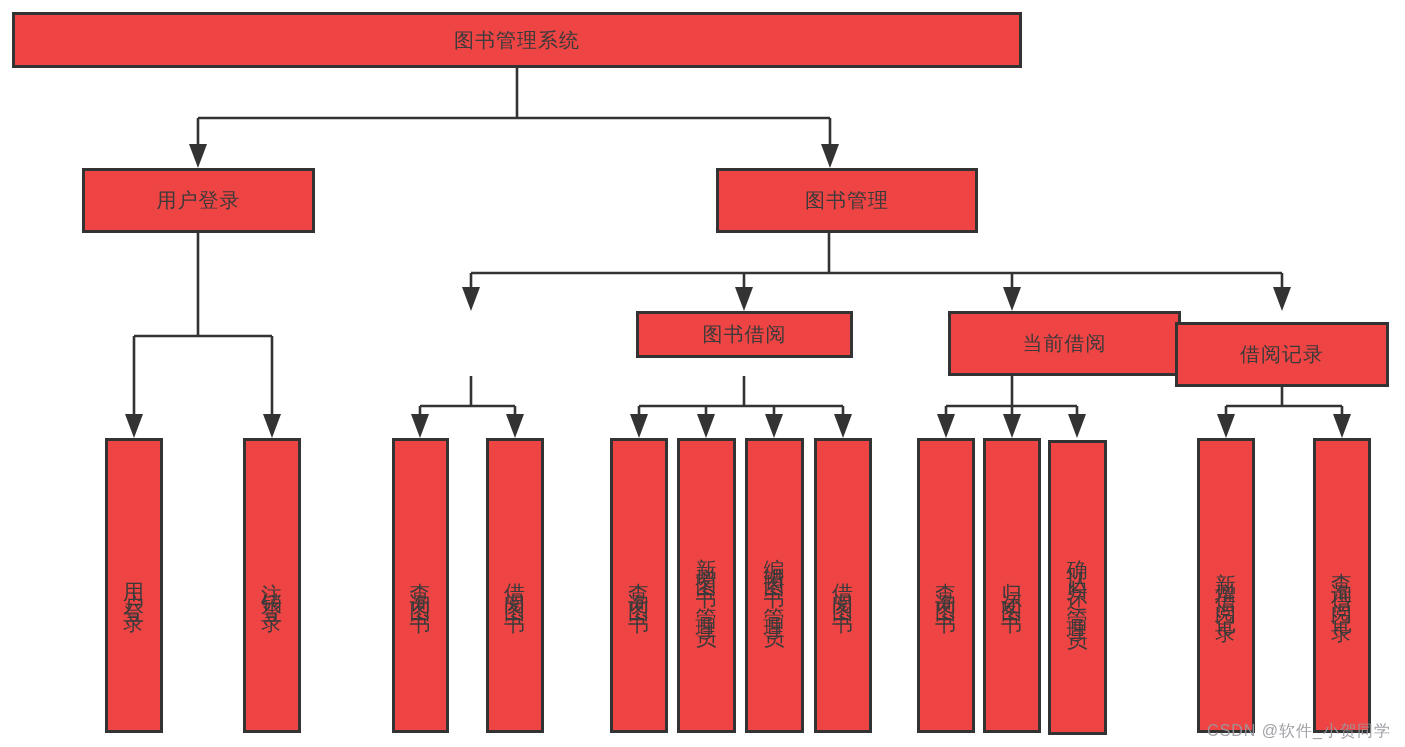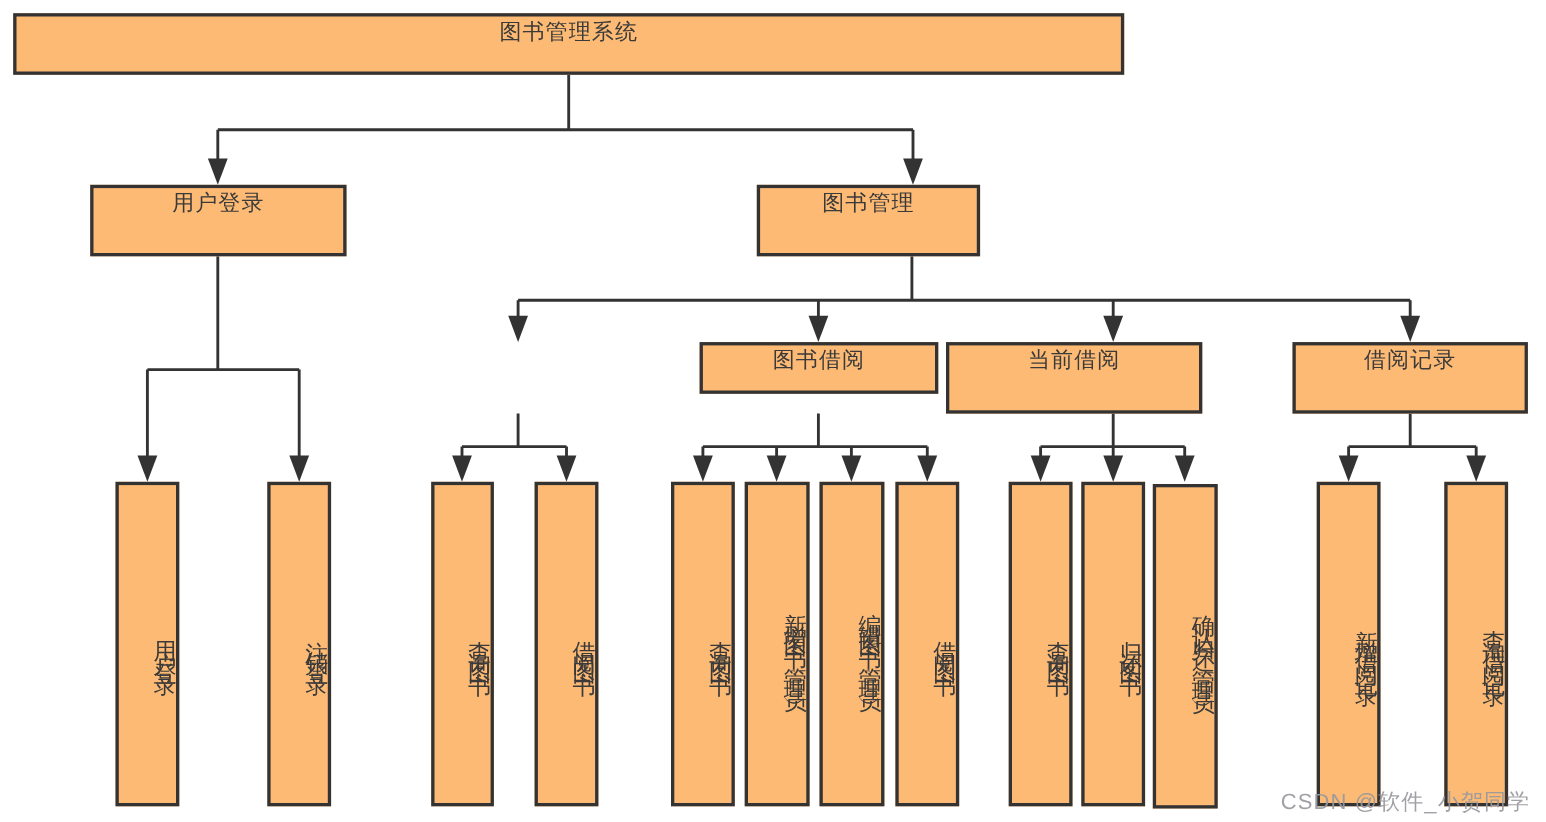--- a/index.html
+++ b/index.html
@@ -3,33 +3,33 @@
 <meta charset="utf-8">
 <style>
   html,body{margin:0;padding:0;}
   body{
     width:1405px;height:747px;overflow:hidden;background:#ffffff;
     font-family:"Liberation Sans","DejaVu Sans",sans-serif;
   }
   .stage{position:relative;width:1405px;height:747px;background:#ffffff;}
   svg.wires{position:absolute;left:0;top:0;z-index:1;}
   .node{
-    position:absolute;box-sizing:border-box;background:#fdba74;
+    position:absolute;box-sizing:border-box;background:#ef4444;
     border:3px solid #333333;color:#3a3a3a;
-    display:flex;justify-content:center;
+    display:flex;align-items:center;justify-content:center;
     z-index:2;
   }
   .hnode{font-size:20px;letter-spacing:1px;white-space:nowrap;}
   .leaf{
     writing-mode:vertical-rl;text-orientation:mixed;
     font-size:21px;letter-spacing:10px;line-height:1;
   }
   .watermark{
     position:absolute;right:14px;bottom:5px;z-index:3;
-    font-size:20px;color:rgba(152,152,158,0.92);letter-spacing:1px;
+    font-size:16px;color:rgba(152,152,158,0.92);letter-spacing:1px;
     white-space:nowrap;
   }
 </style>
 </head>
 <body>
 
 <div class="stage">
 
   <svg class="wires" width="1405" height="747" viewBox="0 0 1405 747">
     <g stroke="#333333" stroke-width="2.6" fill="none">
@@ -71,31 +71,31 @@
     </g>
   </svg>
 
   <div class="node hnode" style="left:12px;top:12px;width:1010px;height:56px">
     <span>图书管理系统</span>
   </div>
 
   <div class="node hnode" style="left:82px;top:168px;width:233px;height:65px">
     <span>用户登录</span>
   </div>
-  <div class="node hnode" style="left:688px;top:168px;width:203px;height:65px">
+  <div class="node hnode" style="left:716px;top:168px;width:262px;height:65px">
     <span>图书管理</span>
   </div>
 
   <div class="node hnode" style="left:636px;top:311px;width:217px;height:47px">
     <span>图书借阅</span>
   </div>
-  <div class="node hnode" style="left:860px;top:311px;width:233px;height:65px">
+  <div class="node hnode" style="left:948px;top:311px;width:233px;height:65px">
     <span>当前借阅</span>
   </div>
-  <div class="node hnode" style="left:1175px;top:311px;width:214px;height:65px">
+  <div class="node hnode" style="left:1175px;top:322px;width:214px;height:65px">
     <span>借阅记录</span>
   </div>
 
   <div class="node leaf" style="left:105px;top:438px;width:58px;height:295px">
     <span>用户登录</span>
   </div>
   <div class="node leaf" style="left:243px;top:438px;width:58px;height:295px">
     <span>注销登录</span>
   </div>
 

